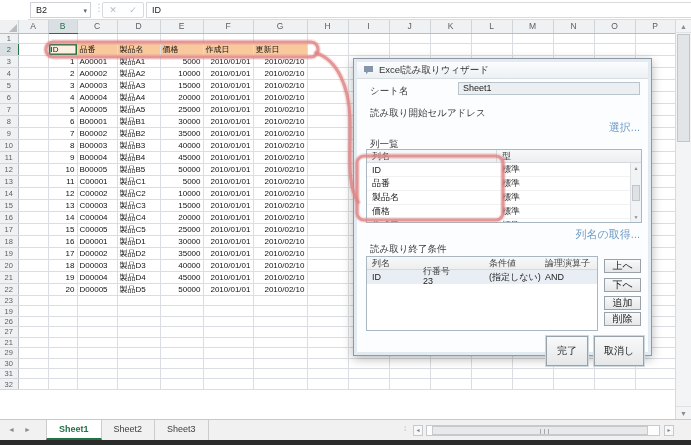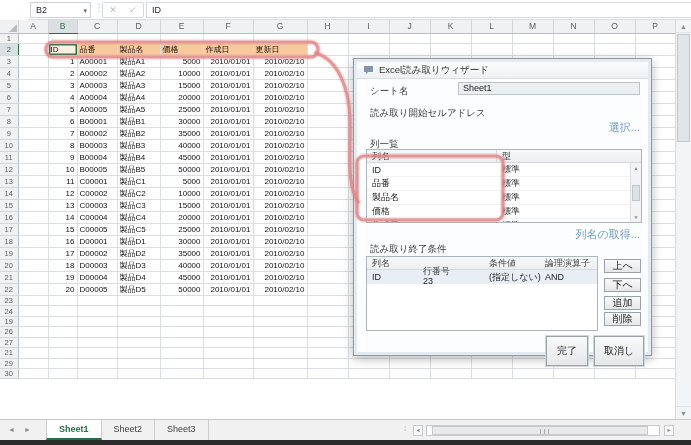--- a/index.html
+++ b/index.html
@@ -626,39 +626,20 @@
             <td></td>
             <td></td>
             <td></td>
             <td></td>
             <td></td>
             <td></td>
             <td></td>
             <td></td>
           </tr>
           <tr>
-            <th>24</th>
-            <td></td>
-            <td></td>
-            <td></td>
-            <td></td>
-            <td></td>
-            <td></td>
-            <td></td>
-            <td></td>
-            <td></td>
-            <td></td>
-            <td></td>
-            <td></td>
-            <td></td>
-            <td></td>
-            <td></td>
-            <td></td>
-          </tr>
-          <tr>
             <th>19</th>
             <td></td>
             <td></td>
             <td></td>
             <td></td>
             <td></td>
             <td></td>
             <td></td>
             <td></td>
             <td></td>
@@ -741,20 +722,58 @@
             <td></td>
             <td></td>
             <td></td>
             <td></td>
             <td></td>
             <td></td>
             <td></td>
           </tr>
           <tr>
             <th>30</th>
+            <td></td>
+            <td></td>
+            <td></td>
+            <td></td>
+            <td></td>
+            <td></td>
+            <td></td>
+            <td></td>
+            <td></td>
+            <td></td>
+            <td></td>
+            <td></td>
+            <td></td>
+            <td></td>
+            <td></td>
+            <td></td>
+          </tr>
+          <tr>
+            <th>31</th>
+            <td></td>
+            <td></td>
+            <td></td>
+            <td></td>
+            <td></td>
+            <td></td>
+            <td></td>
+            <td></td>
+            <td></td>
+            <td></td>
+            <td></td>
+            <td></td>
+            <td></td>
+            <td></td>
+            <td></td>
+            <td></td>
+          </tr>
+          <tr>
+            <th>32</th>
             <td></td>
             <td></td>
             <td></td>
             <td></td>
             <td></td>
             <td></td>
             <td></td>
             <td></td>
             <td></td>
             <td></td>

